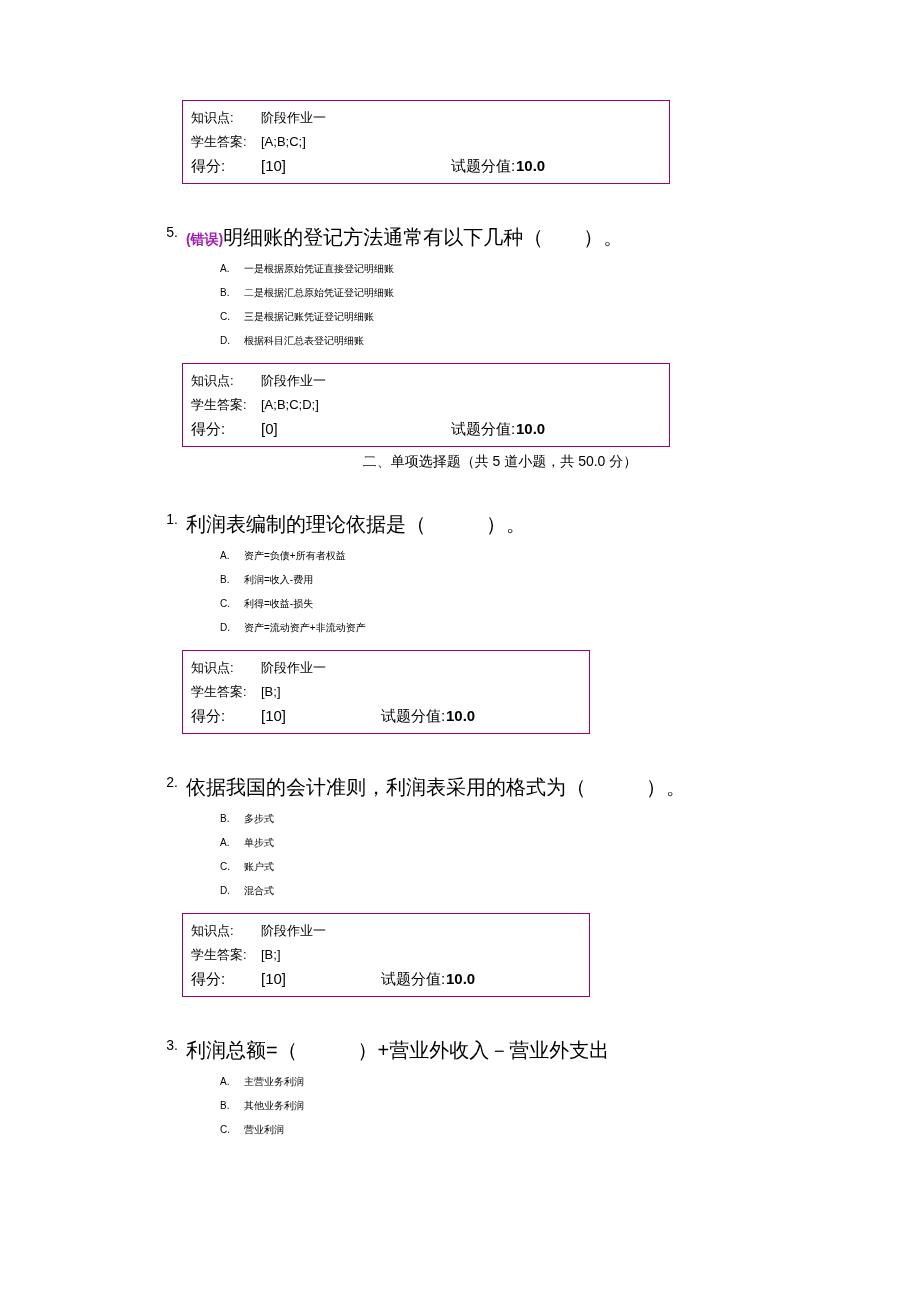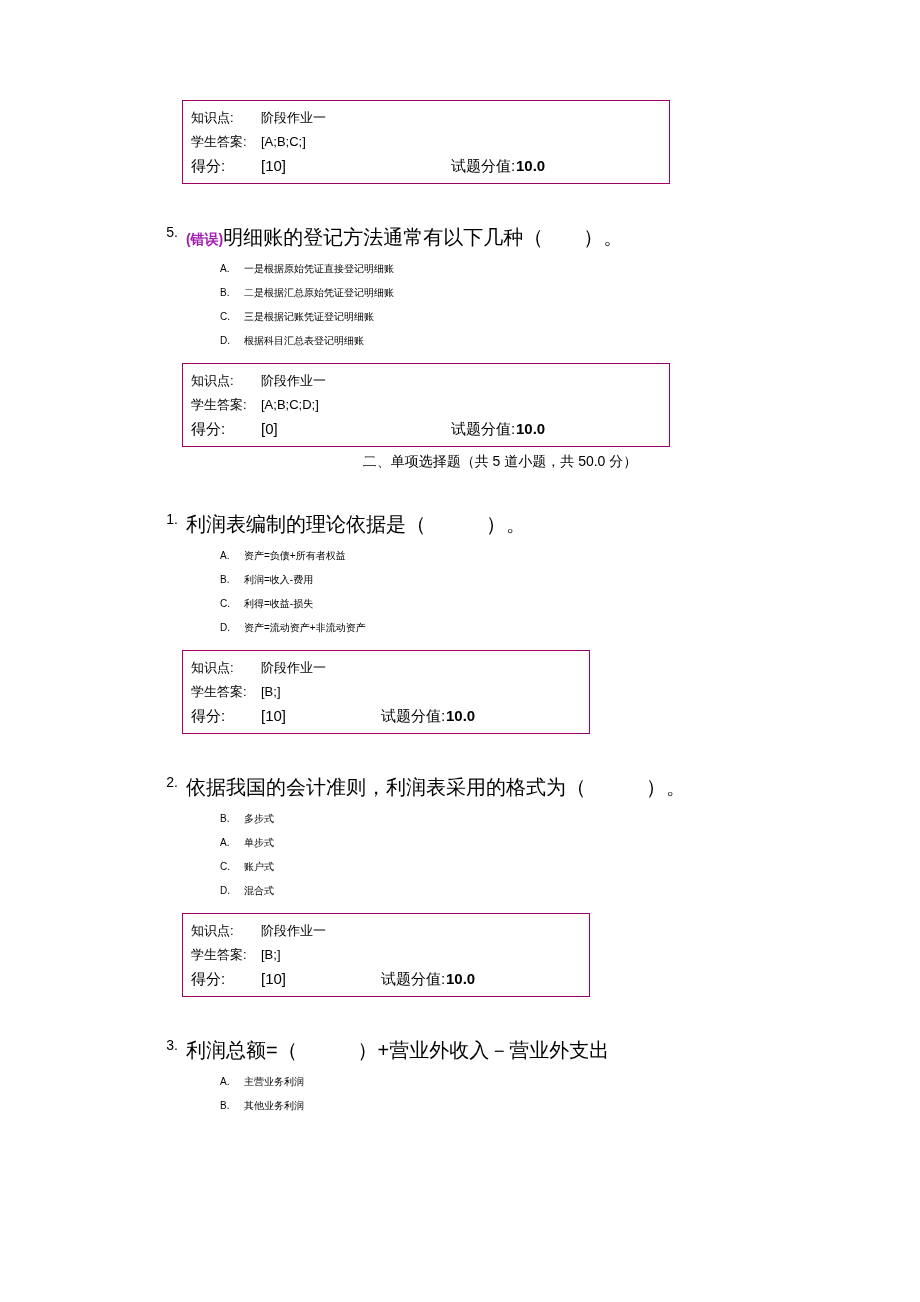--- a/index.html
+++ b/index.html
@@ -210,17 +210,18 @@
     </div>
   </div>
 
   <div class="question-group">
     <div class="question-block">
       <span class="question-num">3.</span>
       <span class="question-text">利润总额=（　　　）+营业外收入－营业外支出</span>
       <div class="options">
         <div class="option-row"><span class="option-letter">A.</span><span>主营业务利润</span></div>
         <div class="option-row"><span class="option-letter">B.</span><span>其他业务利润</span></div>
+        <div class="option-row"><span class="option-letter">C.</span><span>营业利润</span></div>
       </div>
     </div>
   </div>
 
 </div>
 
 </body></html>

